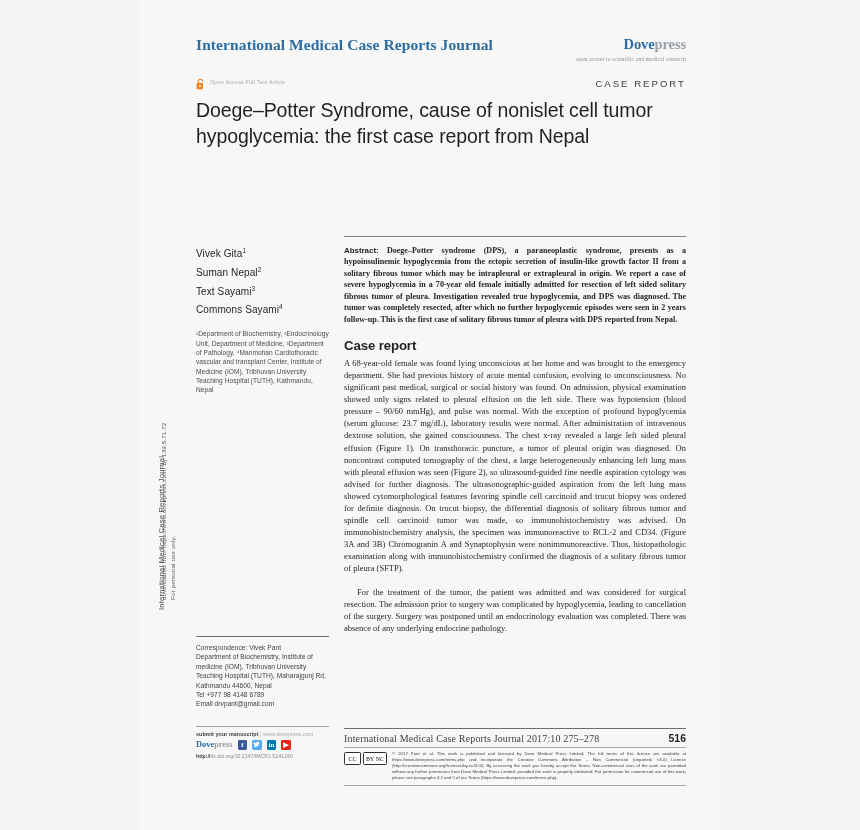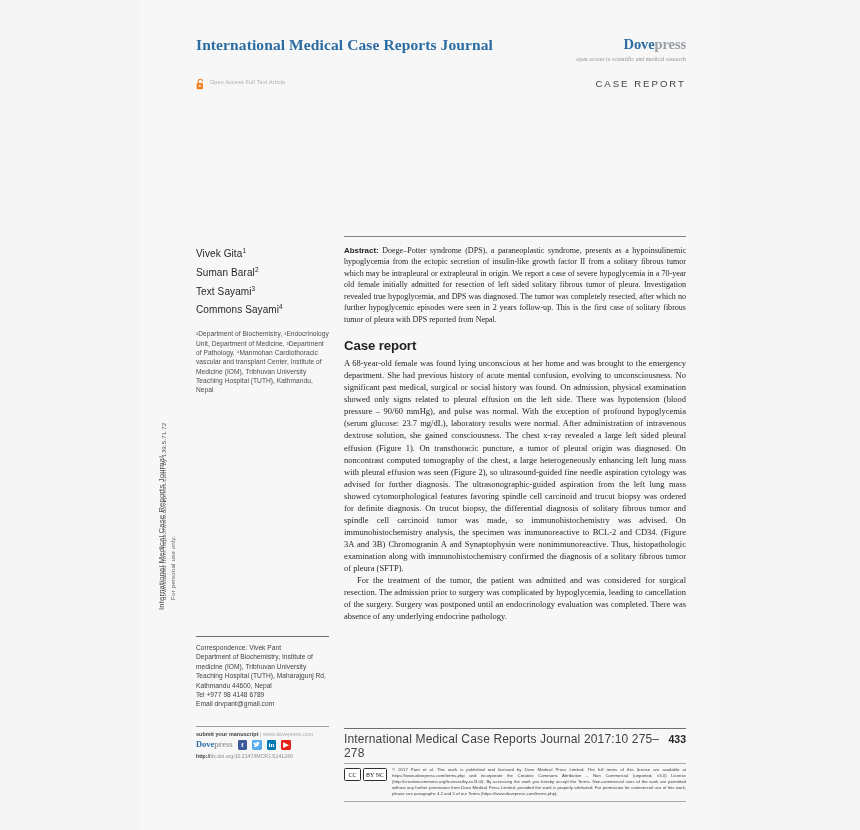--- a/index.html
+++ b/index.html
@@ -239,62 +239,64 @@
   .abstract-rule {
     border-top: 0.9px solid #808285;
     margin-bottom: 8px;
   }
   .abstract {
     font-family: "Liberation Serif", serif;
     font-size: 8.05px;
     line-height: 11.45px;
     color: #231f20;
     text-align: justify;
+    font-weight: bold;
   }
   .abstract b { font-family: "Liberation Sans", sans-serif; font-size: 7.9px; }
   .keywords { margin-top: 0px; }
 
   h2.section {
     font-family: "Liberation Sans", sans-serif;
     font-size: 13.2px;
     font-weight: bold;
     color: #231f20;
     margin: 13px 0 4px 0;
     letter-spacing: -0.1px;
   }
   .body-text {
     font-family: "Liberation Serif", serif;
     font-size: 8.5px;
     line-height: 12.05px;
     color: #231f20;
     text-align: justify;
     margin: 0;
   }
-  .body-text + .body-text { text-indent: 13px; }
+  .body-text + .body-text { text-indent: 13px; margin-top: 12px; }
 
   
   .footer {
     position: absolute;
     left: 344px;
     top: 728px;
     width: 342px;
   }
   .footer-rule-top {
     border-top: 1.0px solid #6d6e71;
     margin-bottom: 3px;
   }
   .footer-head {
     display: flex;
     justify-content: space-between;
     align-items: baseline;
   }
   .footer-journal {
-    font-size: 12px;
+    font-size: 10px;
     color: #3f3f41;
     letter-spacing: 0.15px;
+    font-family: Liberation Serif, serif;
   }
   .footer-page {
     font-size: 10.5px;
     font-weight: bold;
     color: #231f20;
   }
   .footer-rule-mid {
     border-top: 0.7px solid #a7a9ac;
     margin: 3px 0 3px 0;
   }
@@ -348,25 +350,26 @@
         <path d="M2.2 5.2 V3.4 a2.2 2.2 0 0 1 4.4 0" fill="none" stroke="#f58220" stroke-width="1.1"></path>
         <rect x="0.6" y="5.0" width="6.4" height="6.2" rx="1" fill="#f58220"></rect>
         <circle cx="3.8" cy="8.1" r="1.0" fill="#ffffff"></circle>
       </svg>
     </span>
     <span class="oa-label">Open Access Full Text Article</span>
   </div>
 
   <div class="case-report-kicker">CASE REPORT</div>
 
+  <div class="article-title">Doege–Potter Syndrome, cause of nonislet cell tumor hypoglycemia: the first case report from Nepal</div>
 
   <div class="col-left">
     <div class="authors">
       <div><span>Vivek Gita</span><sup>1</sup></div>
-      <div><span>Suman Baral</span><sup>2</sup></div>
+      <div><span>Suman Nepal</span><sup>2</sup></div>
       <div><span>Text Sayami</span><sup>3</sup></div>
       <div><span>Commons Sayami</span><sup>4</sup></div>
     </div>
     <div class="affil">¹Department of Biochemistry, ²Endocrinology Unit, Department of Medicine, ³Department of Pathology, ⁴Manmohan Cardiothoracic vascular and transplant Center, Institute of Medicine (IOM), Tribhuvan University Teaching Hospital (TUTH), Kathmandu, Nepal</div>
   </div>
 
   <div class="corr-block">
     <div class="corr-rule"></div>
     <div class="corr-text" style="white-space: pre-line;">Correspondence: Vivek Pant
 Department of Biochemistry, Institute of medicine (IOM), Tribhuvan University Teaching Hospital (TUTH), Maharajgunj Rd, Kathmandu 44600, Nepal
@@ -399,21 +402,21 @@
 
     <h2 class="section">Case report</h2>
     <p class="body-text">A 68-year-old female was found lying unconscious at her home and was brought to the emergency department. She had previous history of acute mental confusion, evolving to unconsciousness. No significant past medical, surgical or social history was found. On admission, physical examination showed only signs related to pleural effusion on the left side. There was hypotension (blood pressure – 90/60 mmHg), and pulse was normal. With the exception of profound hypoglycemia (serum glucose: 23.7 mg/dL), laboratory results were normal. After administration of intravenous dextrose solution, she gained consciousness. The chest x-ray revealed a large left sided pleural effusion (Figure 1). On transthoracic puncture, a tumor of pleural origin was diagnosed. On noncontrast computed tomography of the chest, a large heterogeneously enhancing left lung mass with pleural effusion was seen (Figure 2), so ultrasound-guided fine needle aspiration cytology was advised for further diagnosis. The ultrasonographic-guided aspiration from the left lung mass showed cytomorphological features favoring spindle cell carcinoid and trucut biopsy was ordered for definite diagnosis. On trucut biopsy, the differential diagnosis of solitary fibrous tumor and spindle cell carcinoid tumor was made, so immunohistochemistry was advised. On immunohistochemistry analysis, the specimen was immunoreactive to BCL-2 and CD34. (Figure 3A and 3B) Chromogranin A and Synaptophysin were nonimmunoreactive. Thus, histopathologic examination along with immunohistochemistry confirmed the diagnosis of a solitary fibrous tumor of pleura (SFTP).</p>
     <p class="body-text">For the treatment of the tumor, the patient was admitted and was considered for surgical resection. The admission prior to surgery was complicated by hypoglycemia, leading to cancellation of the surgery. Surgery was postponed until an endocrinology evaluation was completed. There was absence of any underlying endocrine pathology.</p>
   </div>
 
   <div class="footer">
     <div class="footer-rule-top"></div>
     <div class="footer-head">
       <span class="footer-journal">International Medical Case Reports Journal 2017:10  275–278</span>
-      <span class="footer-page">433</span>
+      <span class="footer-page">516</span>
     </div>
     <div class="footer-rule-mid"></div>
     <div class="license-row">
       <span class="cc-badges">
         <span class="cc-b">CC</span>
         <span class="cc-b wide">BY NC</span>
       </span>
       <span class="license-text">© 2017 Pant et al. This work is published and licensed by Dove Medical Press Limited. The full terms of this license are available at https://www.dovepress.com/terms.php and incorporate the Creative Commons Attribution – Non Commercial (unported, v3.0) License (http://creativecommons.org/licenses/by-nc/3.0/). By accessing the work you hereby accept the Terms. Non-commercial uses of the work are permitted without any further permission from Dove Medical Press Limited, provided the work is properly attributed. For permission for commercial use of this work, please see paragraphs 4.2 and 5 of our Terms (https://www.dovepress.com/terms.php).</span>
     </div>
     <div class="footer-rule-bot"></div>

